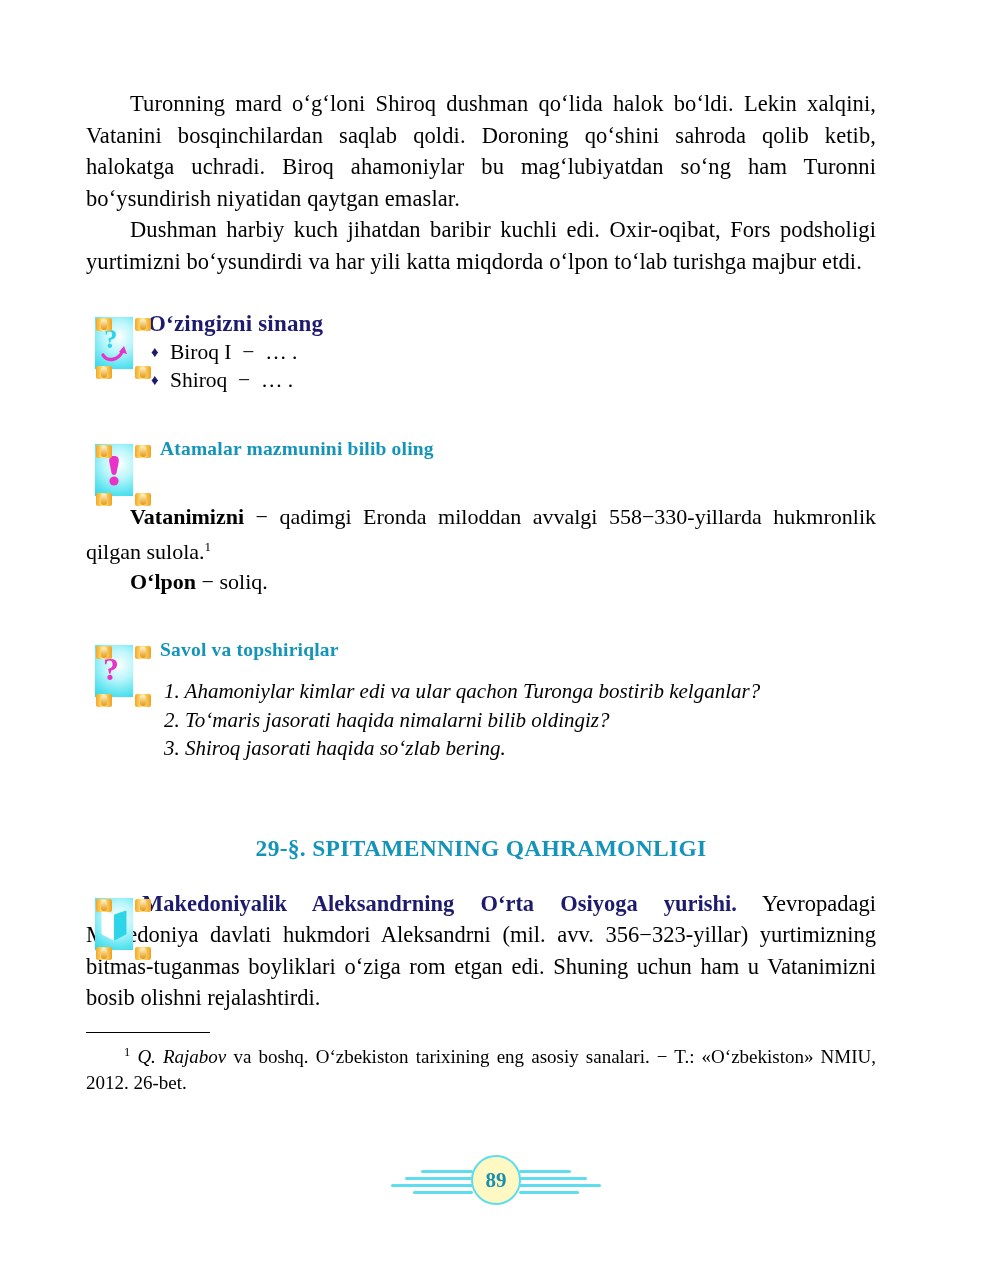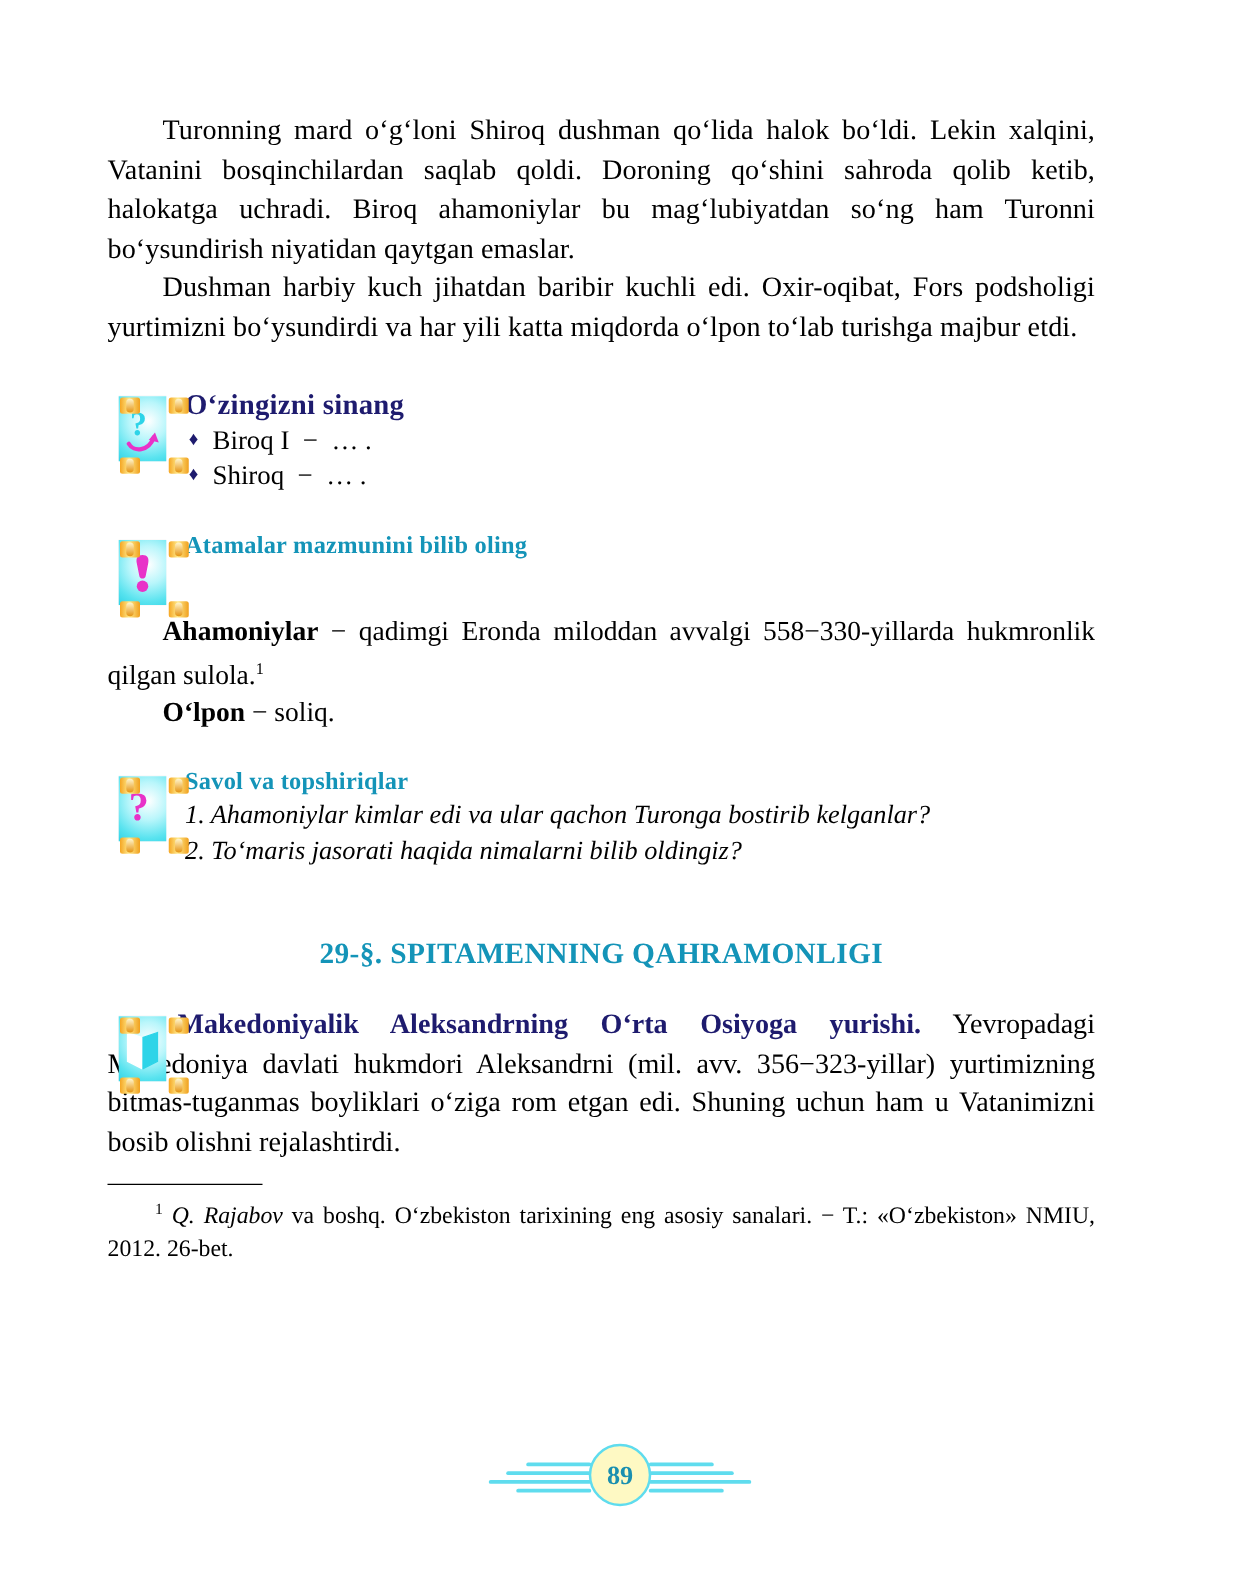--- a/index.html
+++ b/index.html
@@ -98,21 +98,21 @@
   }
 
   .sec-head-navy {
     margin: 0;
     font-size: 23px;
     font-weight: bold;
     color: #1e1b6e;
     letter-spacing: .2px;
   }
   .sec-head-teal {
-    margin: 0;
+    margin: 12px;
     font-size: 19.5px;
     font-weight: bold;
     color: #1494b8;
     letter-spacing: .2px;
   }
 
   ul.diamond {
     list-style: none;
     margin: 1px 0 0 0;
     padding: 0;
@@ -139,21 +139,21 @@
     line-height: 30px;
     text-align: justify;
     text-indent: 44px;
     text-align-last: left;
   }
   .term-par b { font-weight: bold; }
   .term-par sup { font-size: 13px; vertical-align: super; }
 
   ol.qlist {
     list-style: none;
-    margin: 0;
+    margin: 16px;
     padding: 0;
   }
   ol.qlist li {
     font-size: 21px;
     line-height: 28.5px;
     font-style: italic;
     text-align: justify;
     text-align-last: left;
     padding-left: 0;
   }
@@ -303,21 +303,21 @@
           <span class="clasp tl"></span>
             <span class="clasp tr"></span>
           <span class="clasp bl"></span>
             <span class="clasp br"></span>
         </div>
       </div>
       <div class="icon-body">
         <p class="sec-head-teal">Atamalar mazmunini bilib oling</p>
       </div>
     </div>
-    <p class="term-par"><b>Ahamoniylar</b><span> − </span><span>qadimgi Eronda miloddan avvalgi 558−330-yillarda hukmronlik qilgan sulola.</span><sup>1</sup></p>
+    <p class="term-par"><b>Vatanimizni</b><span> − </span><span>qadimgi Eronda miloddan avvalgi 558−330-yillarda hukmronlik qilgan sulola.</span><sup>1</sup></p>
     <p class="term-par"><b>O‘lpon</b><span> − </span><span>soliq.</span></p>
 
     <div class="gap-c"></div>
 
     <div class="icon-block">
       <div class="icon-holder">
         <div class="icon-card">
           <div class="glyph">
             <svg width="34" height="44" viewBox="0 0 34 44">
               <text x="6" y="31" font-family="'Liberation Serif',serif" font-size="32" font-weight="bold" fill="#e832c8">?</text>
@@ -327,20 +327,21 @@
             <span class="clasp tr"></span>
           <span class="clasp bl"></span>
             <span class="clasp br"></span>
         </div>
       </div>
       <div class="icon-body">
         <p class="sec-head-teal">Savol va topshiriqlar</p>
         <ol class="qlist">
           <li>1. Ahamoniylar kimlar edi va ular qachon Turonga bostirib kelganlar?</li>
           <li>2. To‘maris jasorati haqida nimalarni bilib oldingiz?</li>
+          <li>3. Shiroq jasorati haqida so‘zlab bering.</li>
         </ol>
       </div>
     </div>
 
     <div class="gap-d"></div>
 
     <h2 class="section-title">29-§. SPITAMENNING QAHRAMONLIGI</h2>
 
     <div class="gap-e"></div>
 

